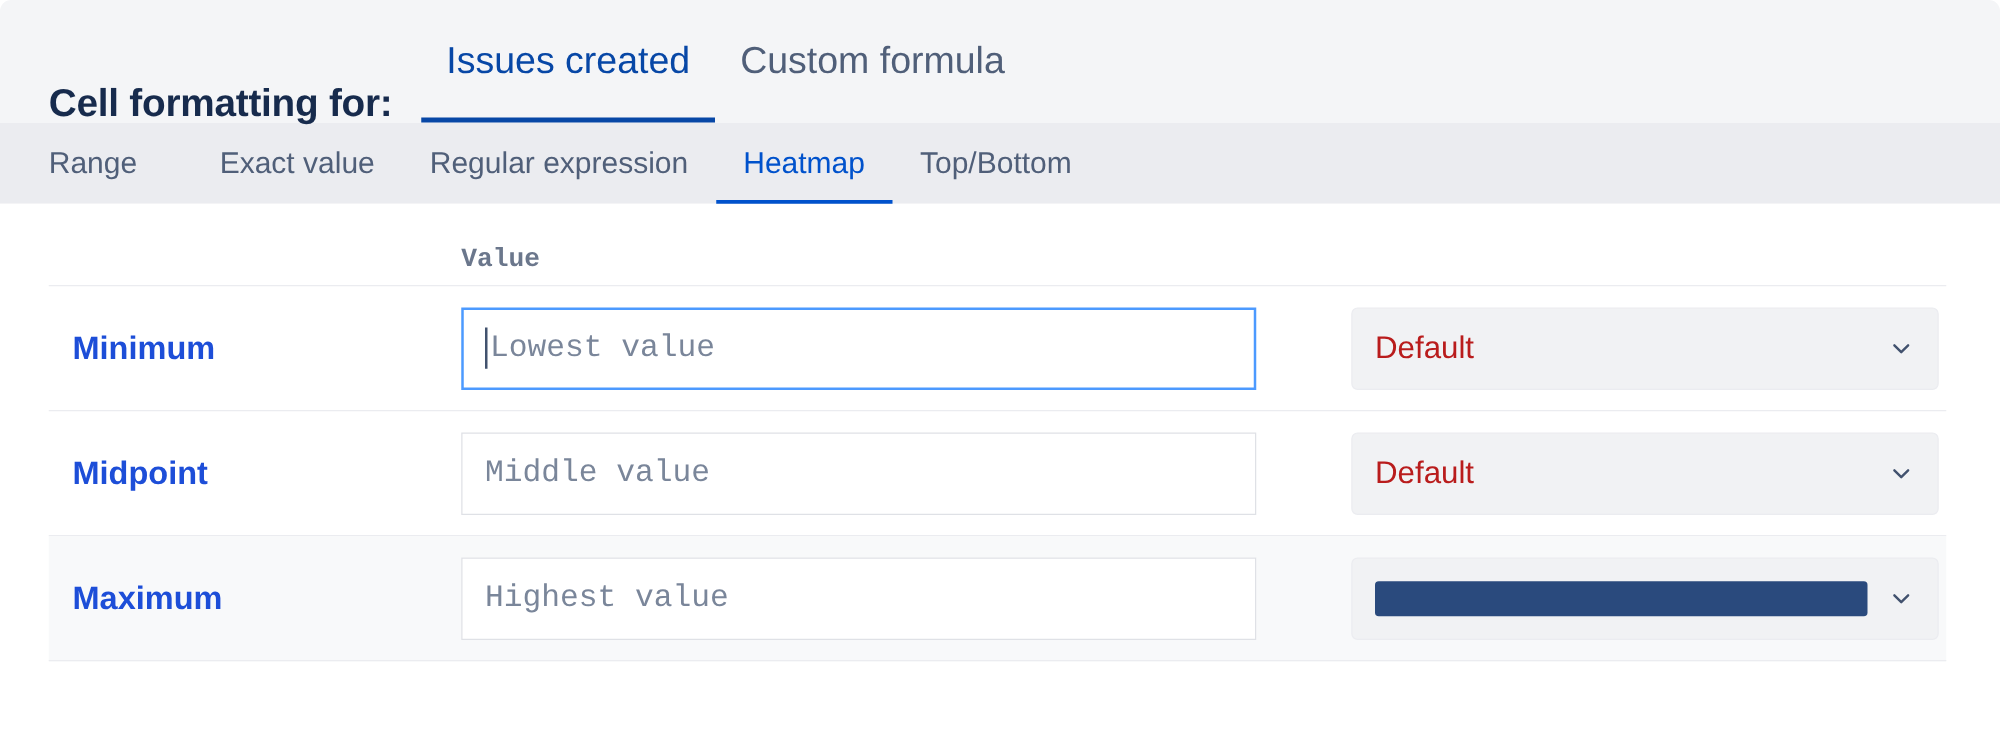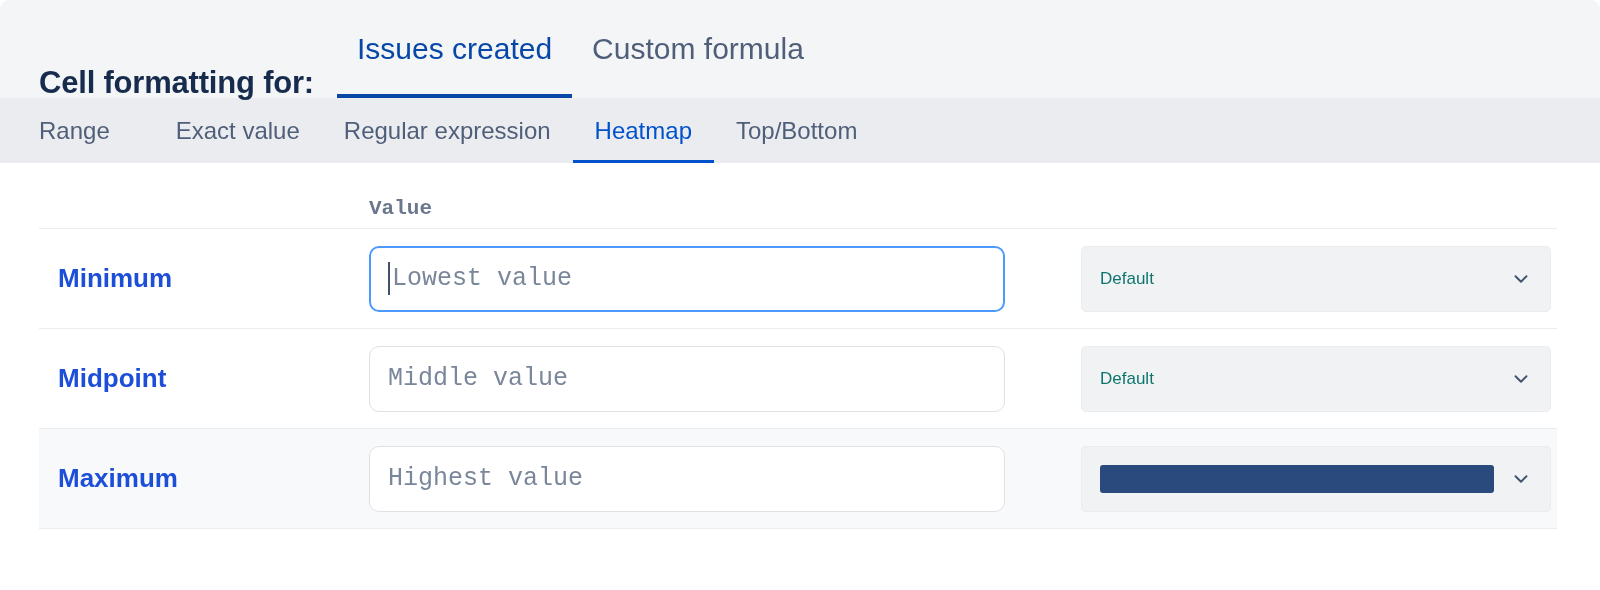--- a/index.html
+++ b/index.html
@@ -159,21 +159,21 @@
     white-space: nowrap;
   }
 
   
   .text-input {
     position: relative;
     width: 636px;
     height: 66px;
     background: #ffffff;
     border: 1px solid #dfe1e6;
-    border-radius: 10px;
+    border-radius: 0;
     display: flex;
     align-items: center;
     padding-left: 18px;
     font-size: 25px;
     color: #7a869a;
     cursor: text;
   }
   .text-input.focused {
     border: 2px solid #4c9aff;
     padding-left: 17px;
@@ -194,22 +194,22 @@
     height: 66px;
     background: #f1f2f4;
     border: 1px solid #ebecf0;
     border-radius: 5px;
     display: flex;
     align-items: center;
     padding: 0 18px;
     cursor: pointer;
   }
   .select-label {
-    font-size: 17px;
-    color: #0f766e;
+    font-size: 25px;
+    color: #b91c1c;
     flex: 1 1 auto;
     white-space: nowrap;
   }
   .swatch {
     flex: 1 1 auto;
     height: 28px;
     border-radius: 3px;
     margin-right: 16px;
   }
   .chev {

